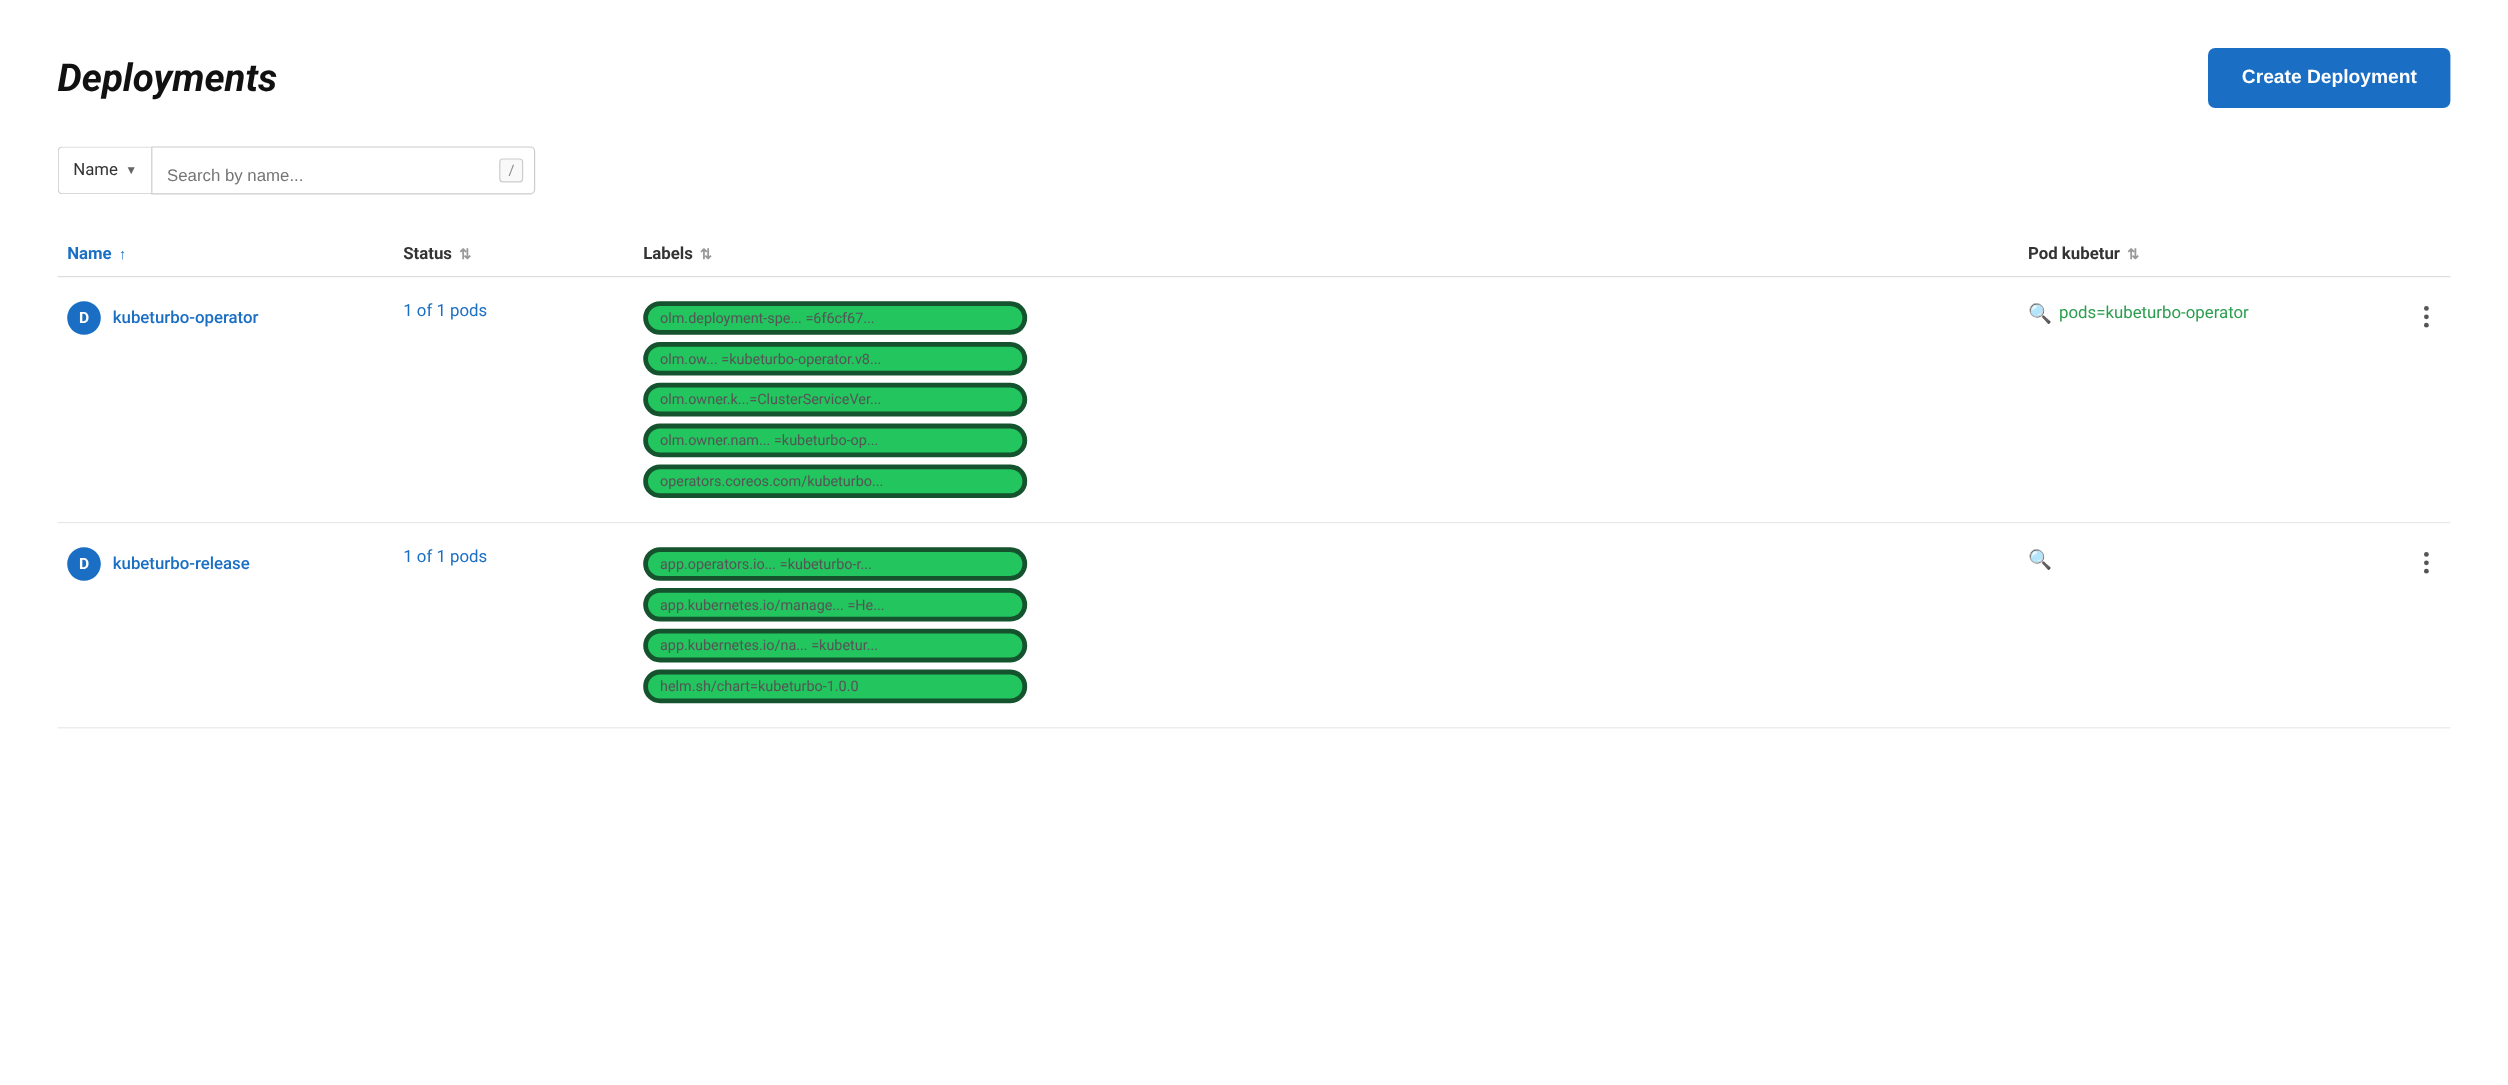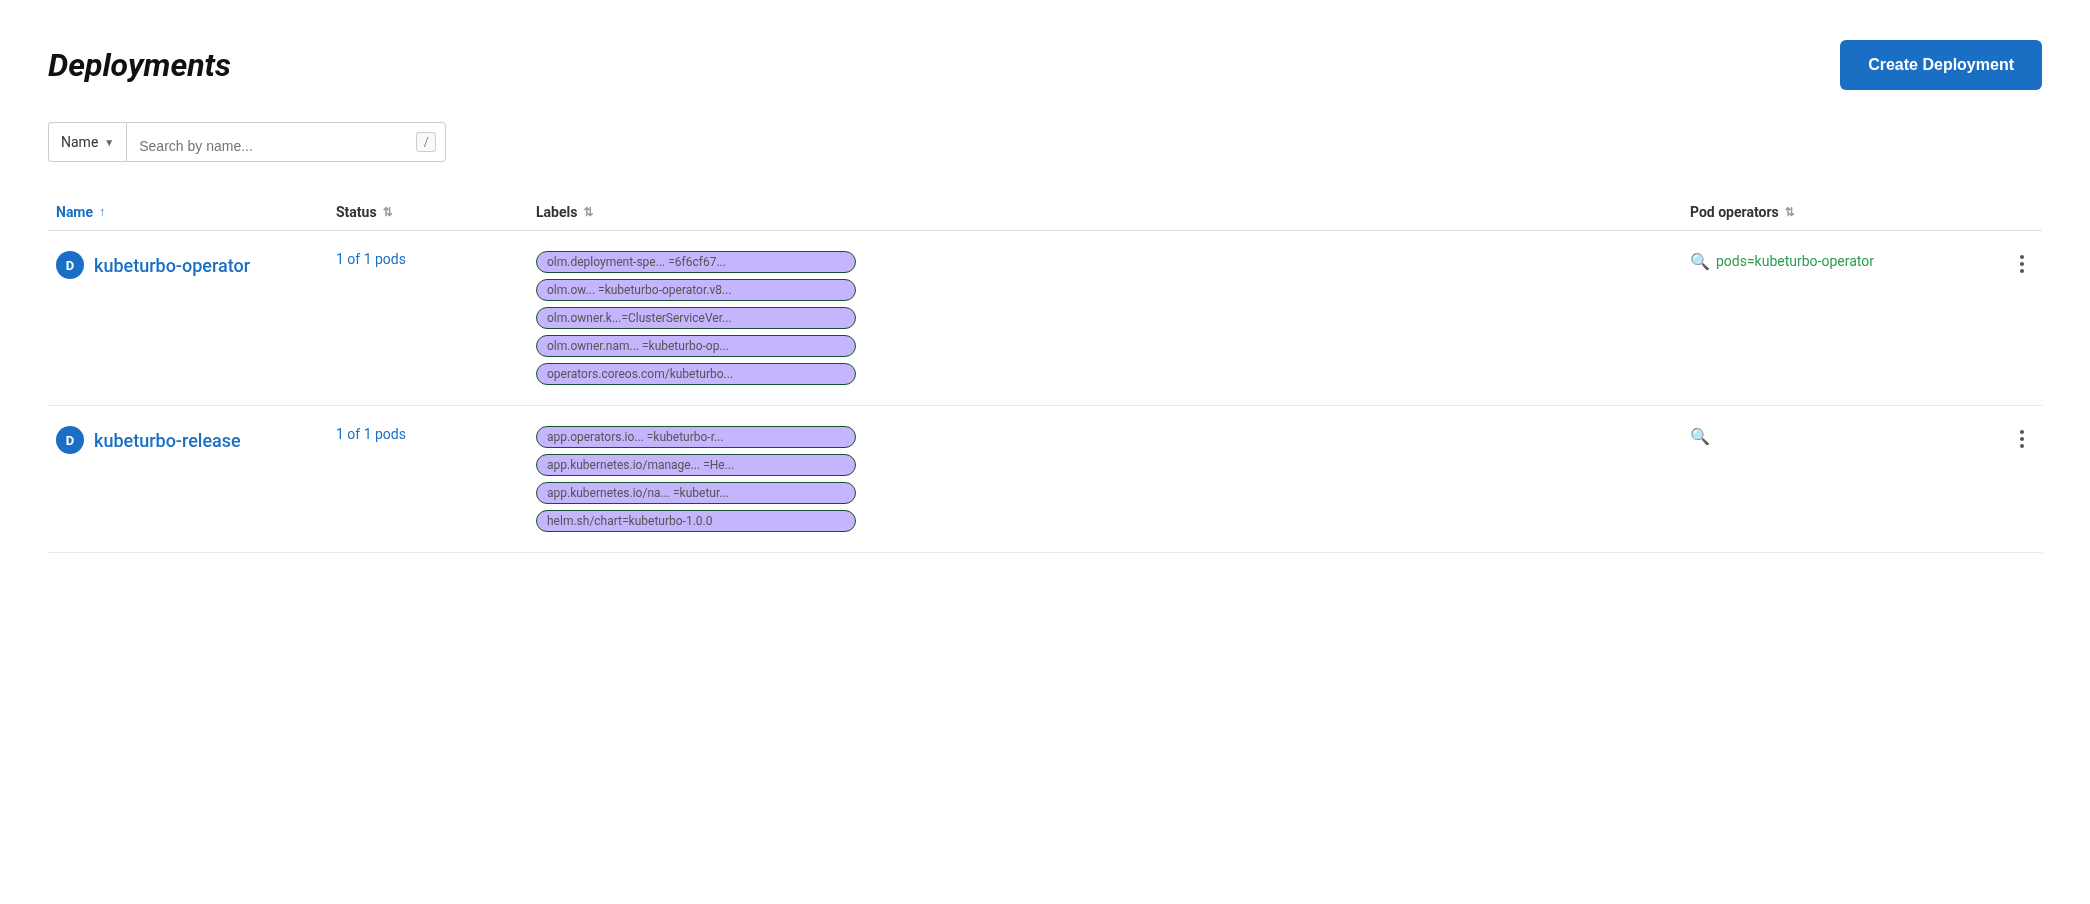--- a/index.html
+++ b/index.html
@@ -149,40 +149,40 @@
       display: flex;
       align-items: center;
       justify-content: center;
       font-size: 13px;
       font-weight: 700;
       flex-shrink: 0;
     }
     .deployment-name-link {
       color: #1a6fc4;
       text-decoration: none;
-      font-size: 18px;
+      font-size: 14px;
       font-weight: 500;
     }
 
     .status-link {
       color: #1a6fc4;
       text-decoration: none;
       font-size: 14px;
     }
 
     .labels-cell {
       display: flex;
       flex-direction: column;
       gap: 6px;
     }
     .label-badge {
       display: inline-flex;
       align-items: center;
-      background: #c4b5fd;
-      border: 1px solid #14532d;
+      background: #22c55e;
+      border: 4px solid #14532d;
       border-radius: 20px;
       padding: 3px 10px;
       font-size: 12px;
       color: #555;
       white-space: nowrap;
       max-width: 320px;
     }
 
     .pod-selector-cell {
       display: flex;
@@ -261,21 +261,21 @@
       </div>
       <div class="th">
         <span>Status</span>
         <span class="sort-neutral">⇅</span>
       </div>
       <div class="th">
         <span>Labels</span>
         <span class="sort-neutral">⇅</span>
       </div>
       <div class="th">
-        <span>Pod operators</span>
+        <span>Pod kubetur</span>
         <span class="sort-neutral">⇅</span>
       </div>
       <div class="th"></div>
     </div>
 
     <div class="table-row">
       <div class="td deployment-name-cell">
         <div class="deployment-icon">
           <span>D</span>
         </div>

